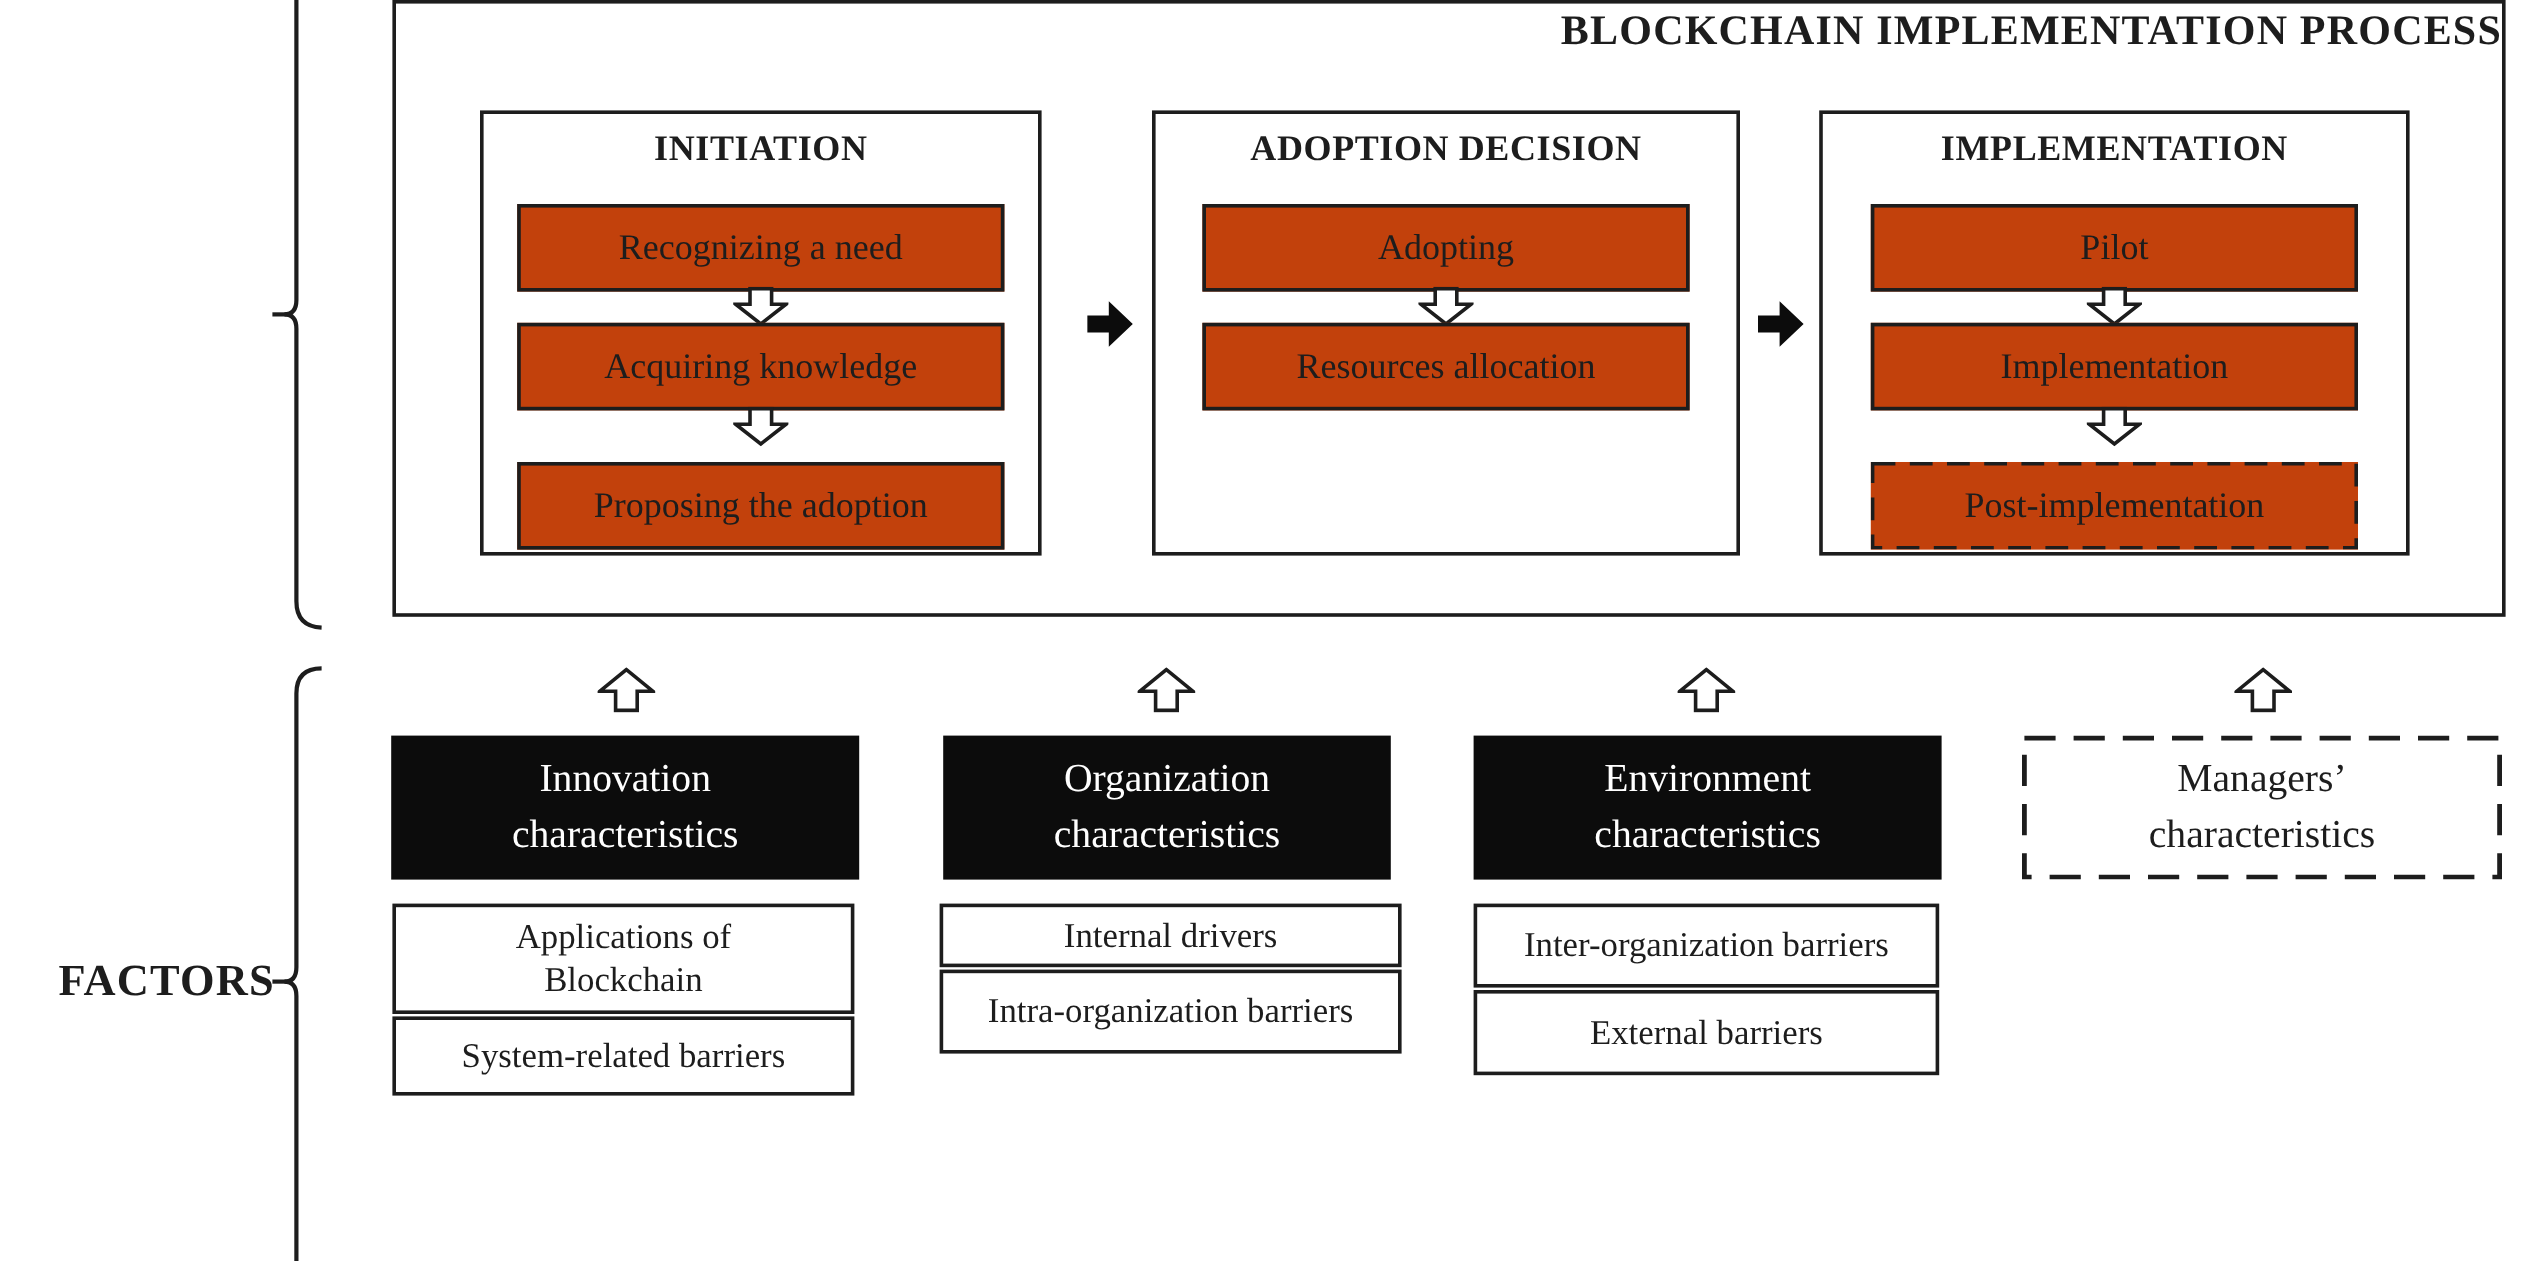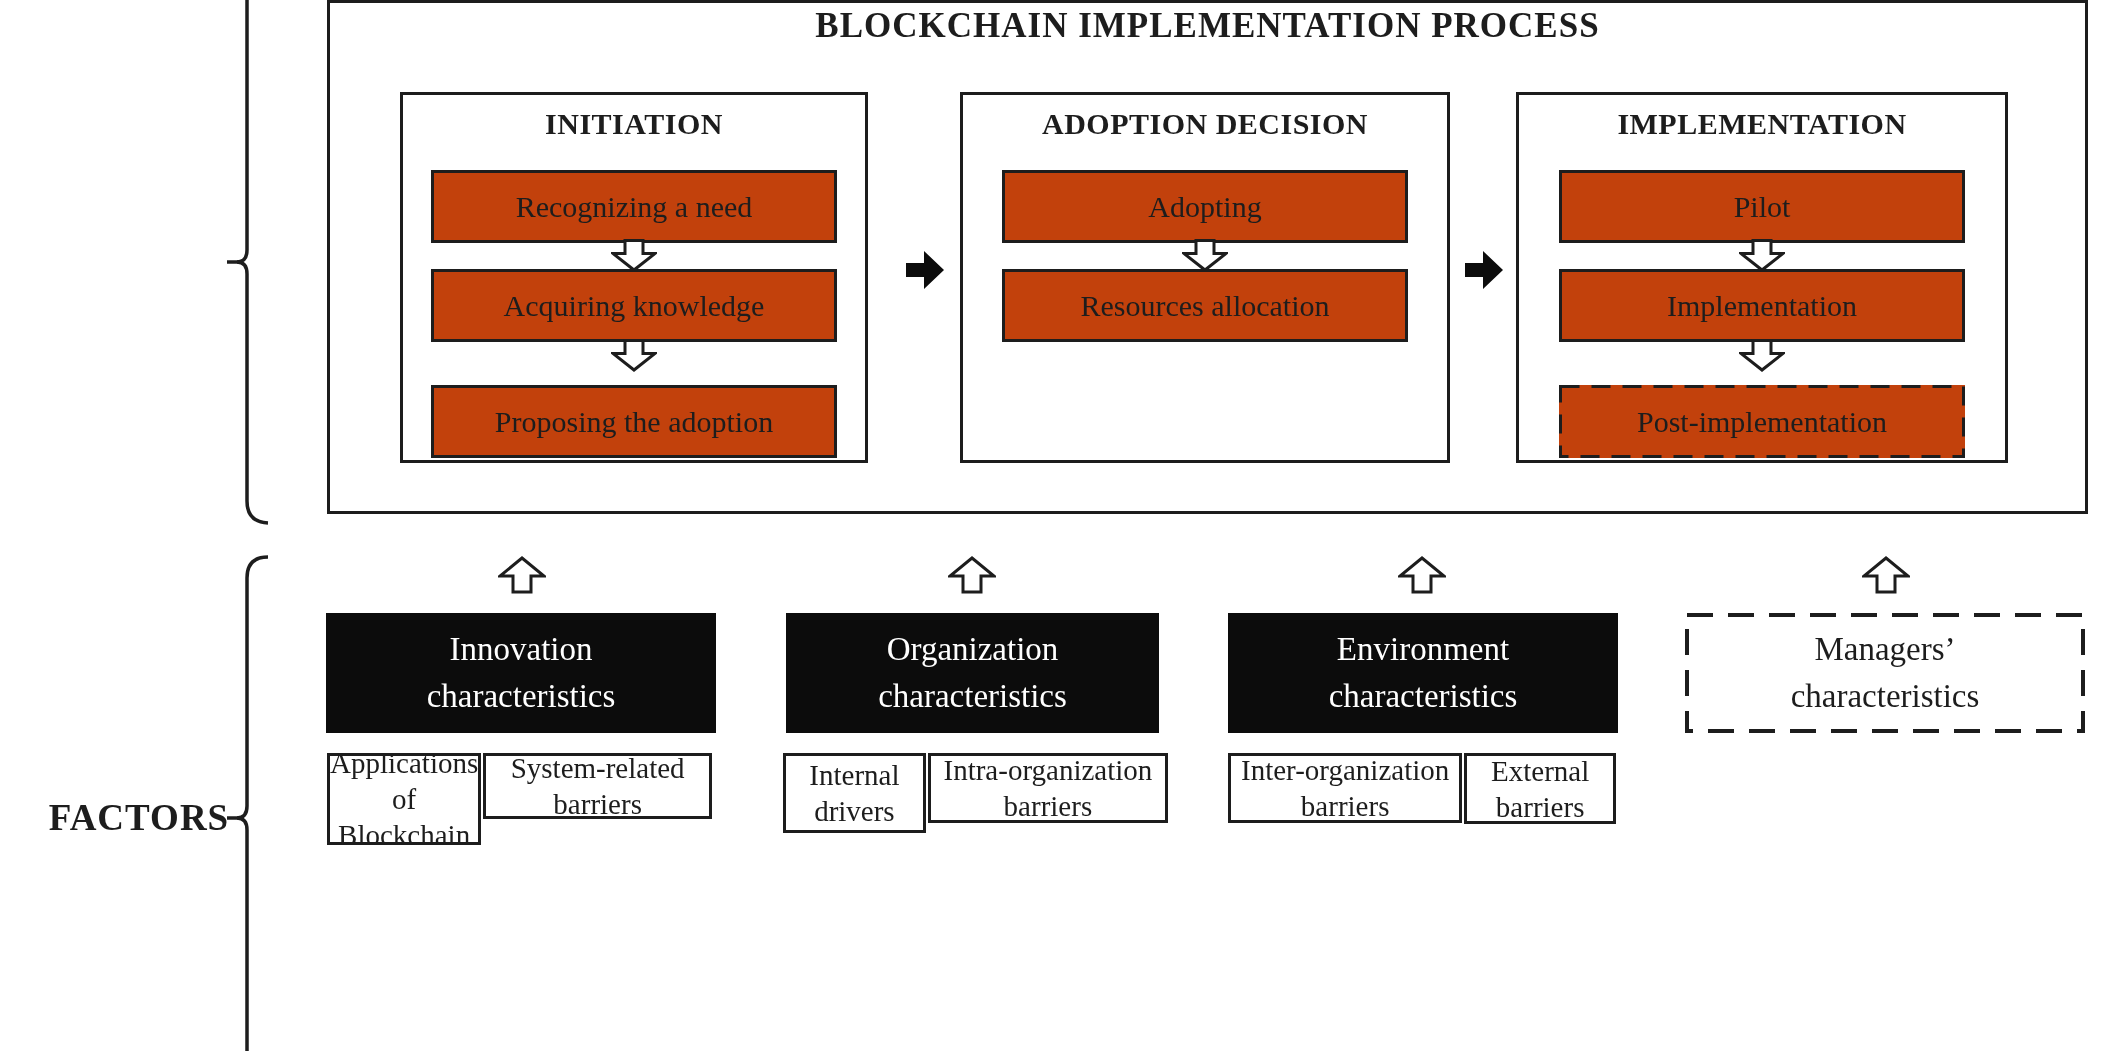--- a/index.html
+++ b/index.html
@@ -14,21 +14,21 @@
     position:absolute;left:24px;width:230px;text-align:center;
     font-weight:bold;font-size:37px;line-height:56px;letter-spacing:1px;
   }
   .side-label.stages{top:232px;}
   .side-label.factors{top:790px;}
   
   .outer{
     position:absolute;left:327px;top:0;width:1761px;height:514px;
     border:3px solid #1d1d1d;box-sizing:border-box;background:#fff;
   }
-  .fig-title{margin-top:3px;text-align:center;font-weight:bold;font-size:35px;letter-spacing:1px;}
+  .fig-title{margin-top:3px;text-align:right;font-weight:bold;font-size:35px;letter-spacing:1px;}
   
   .stage{
     position:absolute;top:92px;height:371px;border:3px solid #1d1d1d;
     box-sizing:border-box;background:#fff;
   }
   .stage.initiation{left:400px;width:468px;}
   .stage.adoption{left:960px;width:490px;}
   .stage.implementation{left:1516px;width:492px;}
   .stage-title{margin-top:12px;text-align:center;font-weight:bold;font-size:30px;letter-spacing:0.5px;}
   .step{
@@ -61,31 +61,31 @@
     display:flex;align-items:center;justify-content:center;
     text-align:center;white-space:pre-line;font-size:33px;line-height:47px;
   }
   .factor-head.solid{background:#0c0c0c;color:#ffffff;}
   .factor-head.innovation{left:326px;width:390px;}
   .factor-head.organization{left:786px;width:373px;}
   .factor-head.environment{left:1228px;width:390px;}
   .factor-head.managers{left:1685px;width:400px;background:#fff;color:#1d1d1d;}
   .factor-head.managers .dash-rect{position:absolute;left:0;top:0;}
   .factor-head.managers span{position:relative;}
-  .factor-table{position:absolute;display:flex;flex-direction:row;gap:2px;}
+  .factor-table{position:absolute;display:flex;flex-direction:column;gap:2px;}
   .factor-table.innovation{left:327px;top:753px;width:385px;}
   .factor-table.organization{left:783px;top:753px;width:385px;}
   .factor-table.environment{left:1228px;top:753px;width:388px;}
   .frow{
     border:3px solid #1d1d1d;box-sizing:border-box;background:#fff;
     display:flex;align-items:center;justify-content:center;
     text-align:center;white-space:pre-line;font-size:29px;line-height:36px;
   }
   .frow.h92{height:92px;}
-  .frow.h68{height:80px;}
+  .frow.h68{height:53px;}
   .frow.h70{height:70px;}
   .frow.h71{height:71px;}
   .frow.h66{height:66px;}
 </style>
 </head>
 <body>
 
 <div class="fig">
 
   <svg class="bracket-svg" viewBox="0 0 90 1051" aria-hidden="true">

